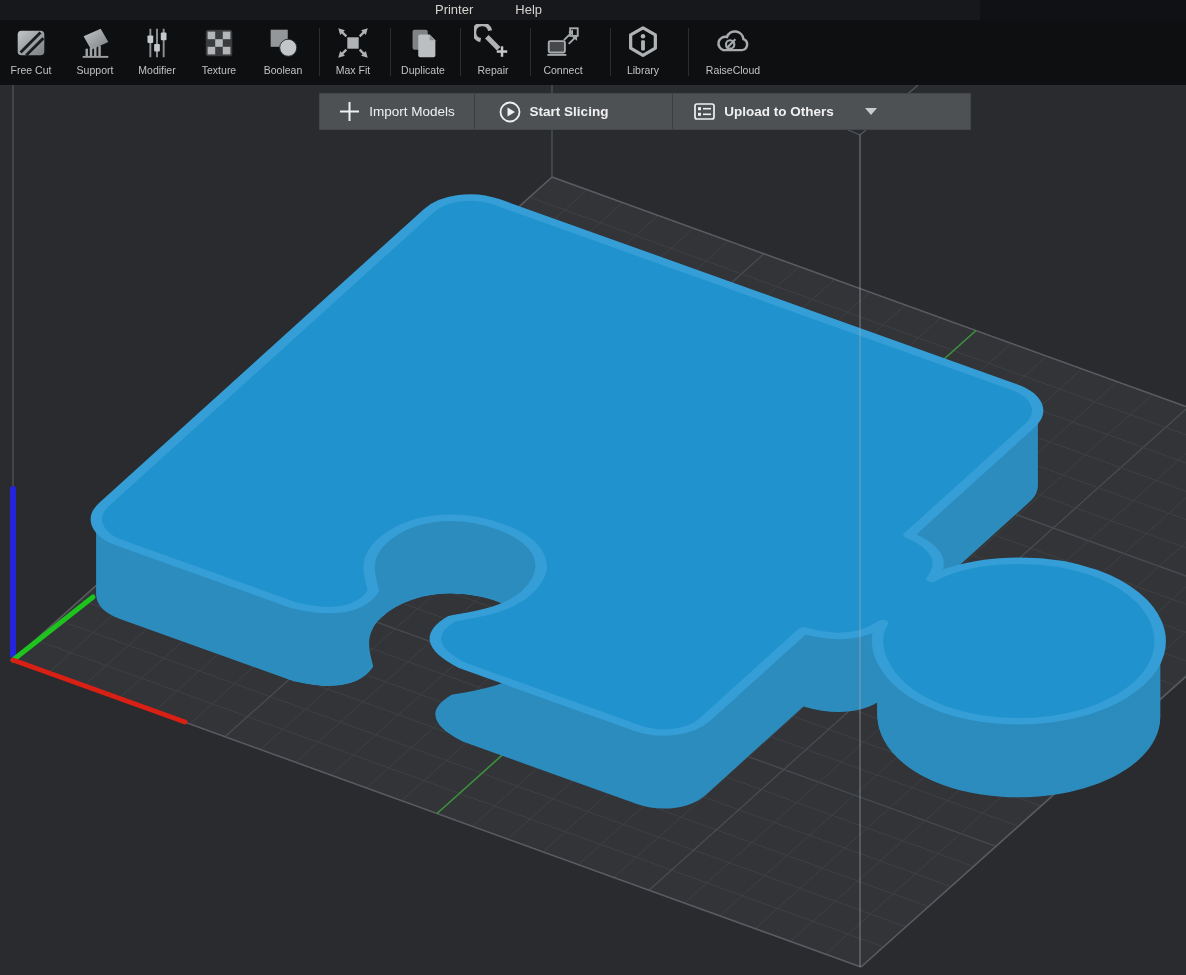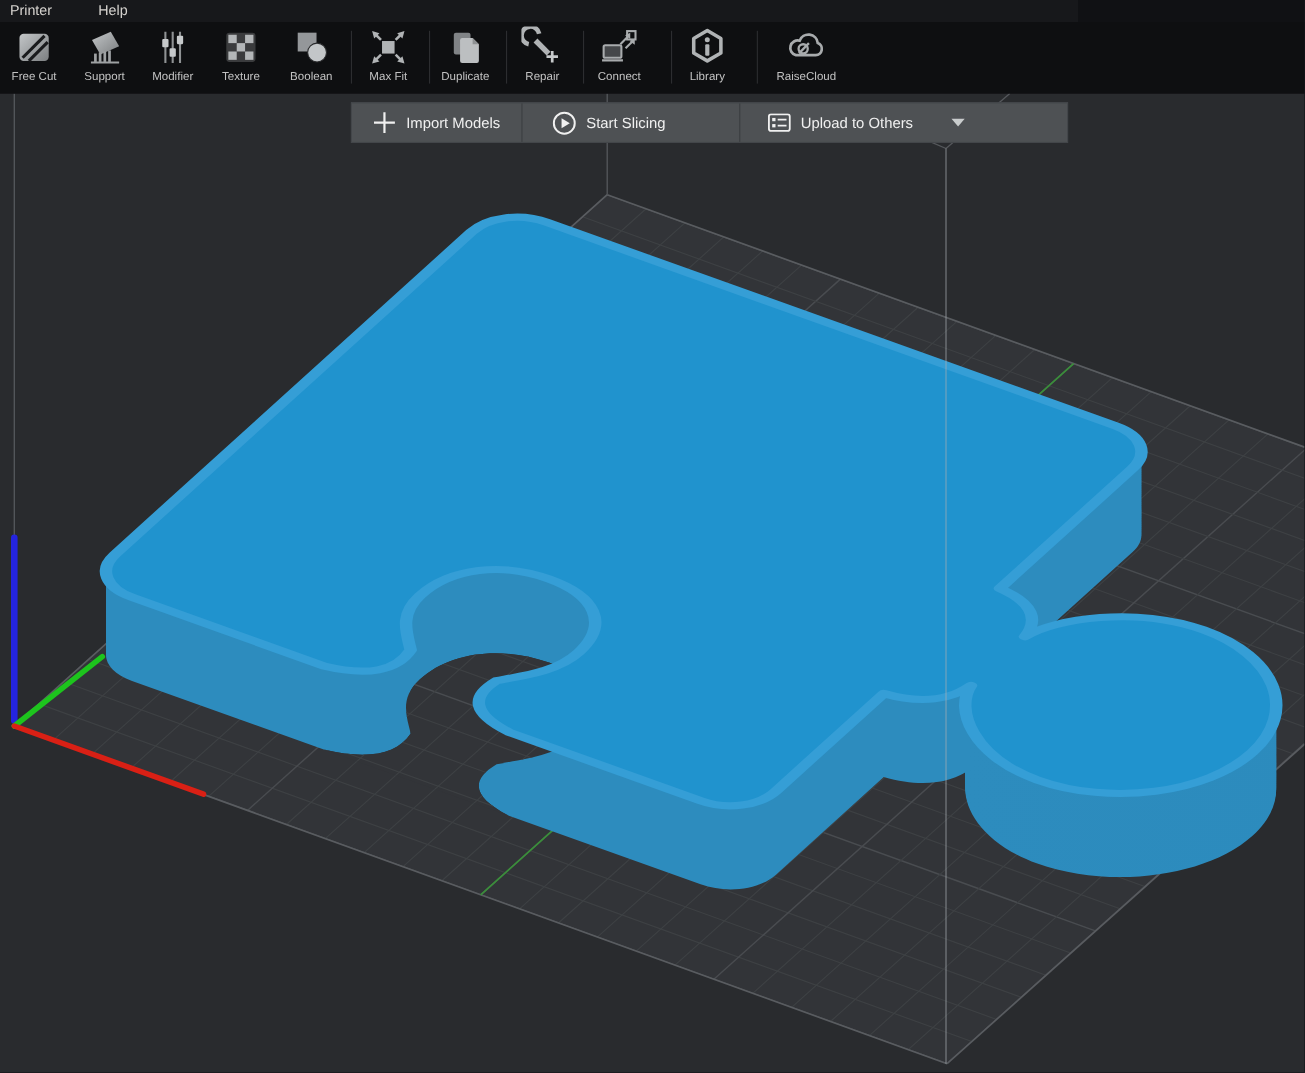--- a/index.html
+++ b/index.html
@@ -2,42 +2,42 @@
 <html><head>
 <meta charset="utf-8">
 <style>
   * { margin:0; padding:0; box-sizing:border-box; }
   html,body { width:1186px; height:975px; overflow:hidden; background:#101114;
               font-family:"Liberation Sans", sans-serif; }
   #app { position:relative; width:1186px; height:975px; }
 
   
   .menubar { position:absolute; left:0; top:0; width:980px; height:20px;
-             background:#17181b; display:flex; align-items:center; z-index:30; }
+             background:#17181b; display:flex; align-items:center; z-index:30;justify-content:center; }
   .menu-item { color:#d6d3cf; font-size:13px; padding:0 12px; height:20px;
                line-height:20px; cursor:default; }
   .menu-item:first-child { padding-left:9px; }
   .menu-item + .menu-item { margin-left:18px; }
 
   
   .toolbar { position:absolute; left:0; top:20px; width:1186px; height:65px;
              background:#0e0f11; z-index:30;padding-left:44px; }
   .tool-item { position:absolute; top:4px; width:64px; height:60px; display:flex;
                flex-direction:column; align-items:center; cursor:pointer; }
   .tool-item svg { width:38px; height:38px; flex:0 0 38px; }
   .tool-label { margin-top:2px; font-size:10.5px; color:#c2c2c2; white-space:nowrap; }
   .tool-sep { position:absolute; top:8px; width:1px; height:48px; background:#2c2d30; }
 
   
   .actionbar { position:absolute; left:319px; top:93px; width:652px; height:37px;
                background:#4e5154; border:1px solid #43464a; display:flex;
                z-index:20; }
   .ab-section { display:flex; align-items:center; justify-content:center;
                 height:100%; cursor:pointer; color:#f0f0f0; font-size:13.5px; }
-  .ab-section + .ab-section { border-left:1px solid #3b3e41; }
+  .ab-section + .ab-section { border-left:1px solid #3b3e41;font-weight:bold; }
   .ab-section svg { margin-right:9px; }
   .ab-import { width:154px;justify-content:center; }
   .ab-slice  { width:158px; }
   .ab-upload { width:183px; position:relative;margin-left:40px; }
   .ab-dropdown { width:32px; display:flex; align-items:center; justify-content:center;
                  height:100%; cursor:pointer; }
   .ab-caret { width:0; height:0; border-left:6px solid transparent;
               border-right:6px solid transparent; border-top:7px solid #c9cccd; }
   .ab-preview { width:153px; border-left:1px solid #3b3e41; }
 

